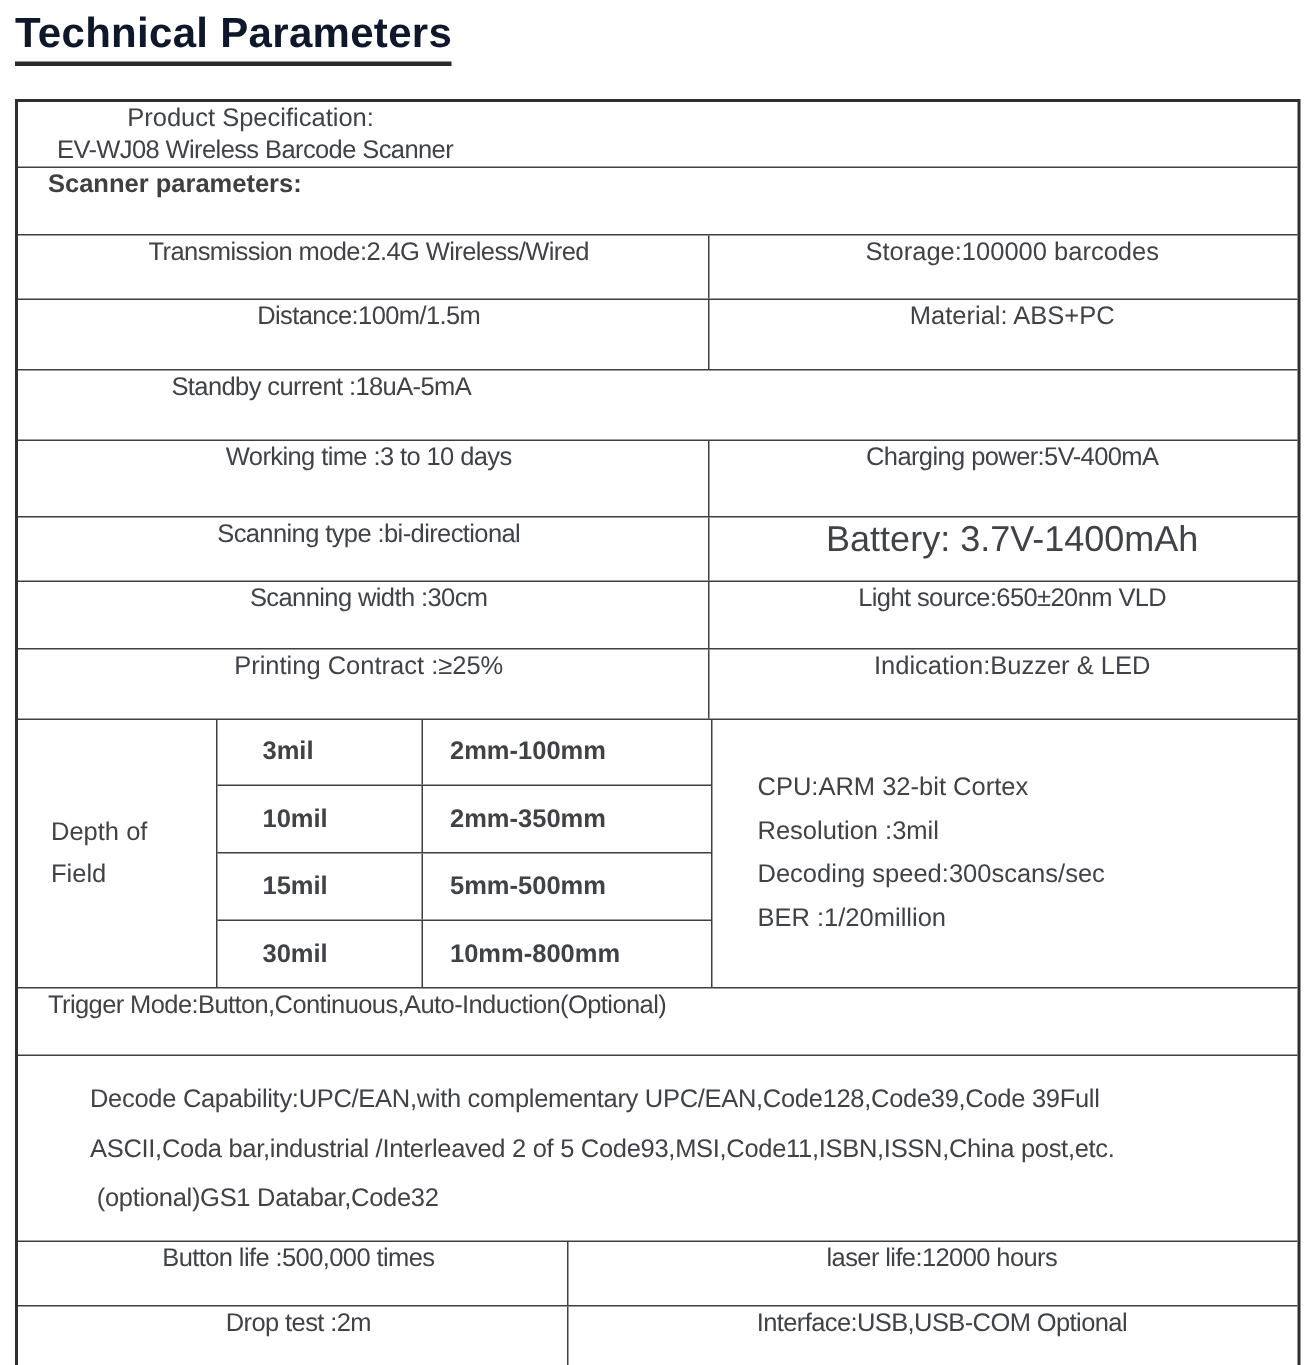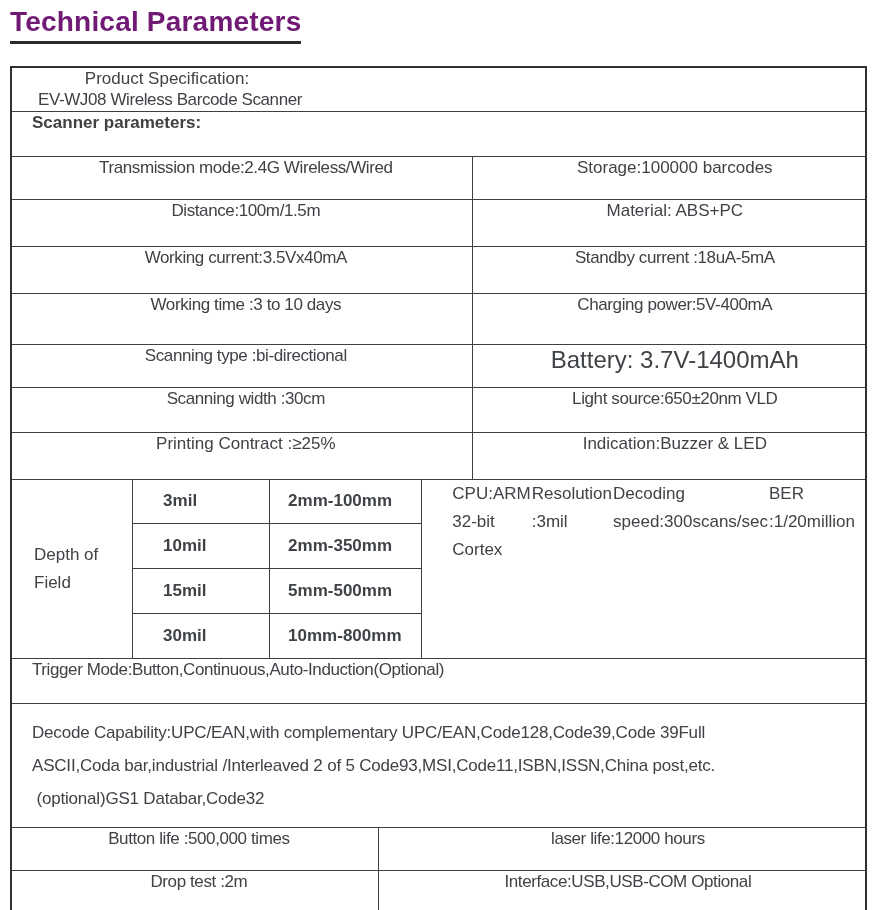--- a/index.html
+++ b/index.html
@@ -9,21 +9,21 @@
     background: #ffffff;
     font-family: "Liberation Sans", sans-serif;
     color: #3f4246;
   }
   .page { padding: 4px 10px 0 10px; }
 
   .page-title {
     display: inline-block;
     font-size: 28px;
     font-weight: 700;
-    color: #701a75;
+    color: #0f172a;
     letter-spacing: 0.2px;
     border-bottom: 3px solid #2a2a2e;
     padding-bottom: 3px;
     margin: 2px 0 0 0;
   }
 
   .tech-table {
     margin-top: 22px;
     width: 857px;
     border: 2px solid #2f2f2f;
@@ -92,36 +92,37 @@
     display: flex; align-items: center;
     padding-left: 30px;
   }
   .depth-range {
     flex: 1;
     display: flex; align-items: center;
     padding-left: 18px;
   }
   .depth-cpu {
     flex: 1;
-    display: flex; justify-content: center;
+    display: flex; flex-direction: column; justify-content: center;
     padding-left: 30px; padding-right: 10px;
     gap: 1px;
   }
   .depth-cpu .cpu-line { line-height: 28px; }
 
   
   .para-cell {
     display: block;
     width: 100%;
     padding: 12px 16px 12px 20px;
   }
   .para-cell .para-line {
     line-height: 33px;
     white-space: pre-wrap;
     letter-spacing: -0.2px;
+    margin-left: 28px;
   }
 </style>
 </head>
 <body>
 
 <div class="page">
 
   <h1 class="page-title">Technical Parameters</h1>
 
   <div class="tech-table">
@@ -151,23 +152,20 @@
     <div class="row split-main h47">
       <div class="cell left condensed">
           <span>Distance:100m/1.5m</span>
         </div>
       <div class="cell right">
           <span>Material: ABS+PC</span>
         </div>
     </div>
 
     <div class="row split-main h47">
-      <div class="cell left condensed">
-          <span>Working current:3.5Vx40mA</span>
-        </div>
       <div class="cell right condensed">
           <span>Standby current :18uA-5mA</span>
         </div>
     </div>
 
     <div class="row split-main h51">
       <div class="cell left condensed">
           <span>Working time :3 to 10 days</span>
         </div>
       <div class="cell right condensed">

